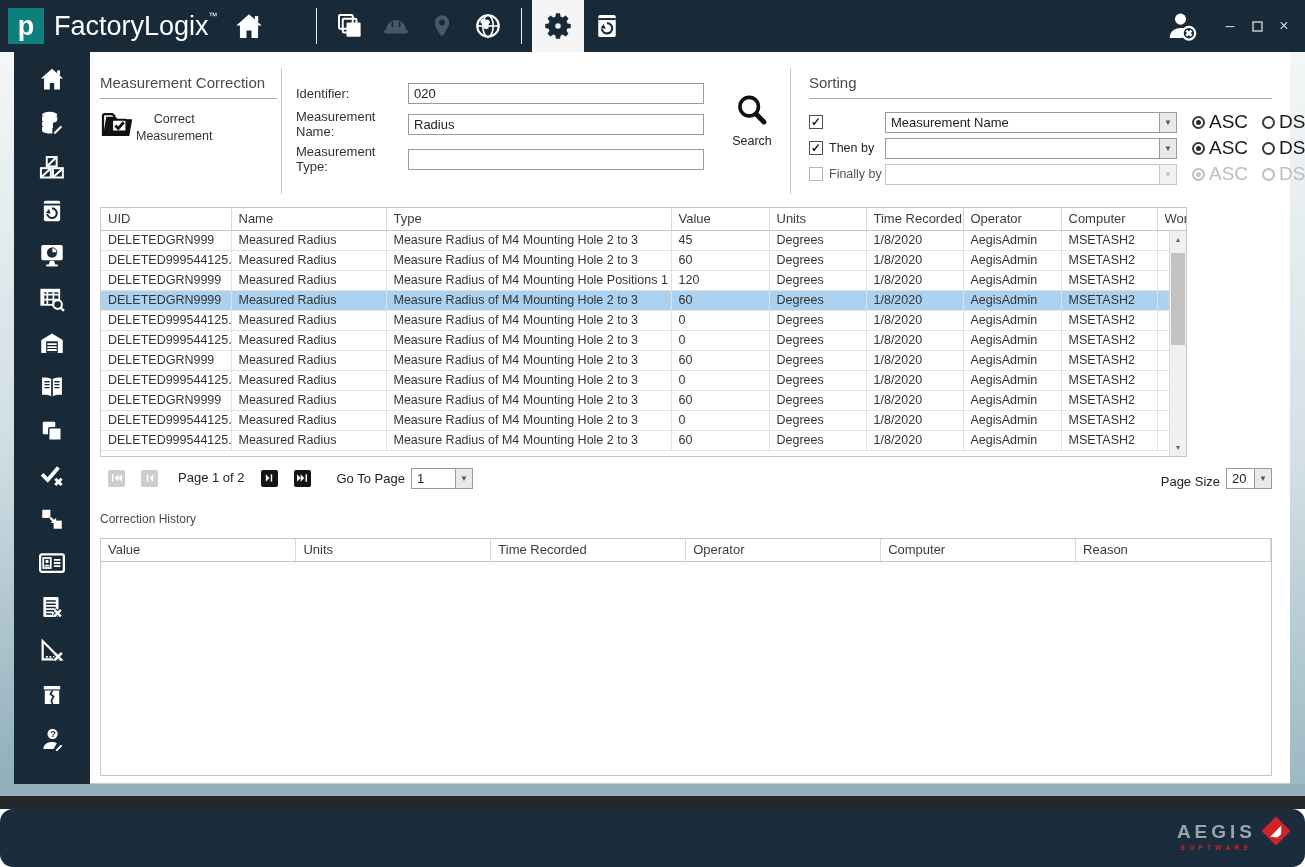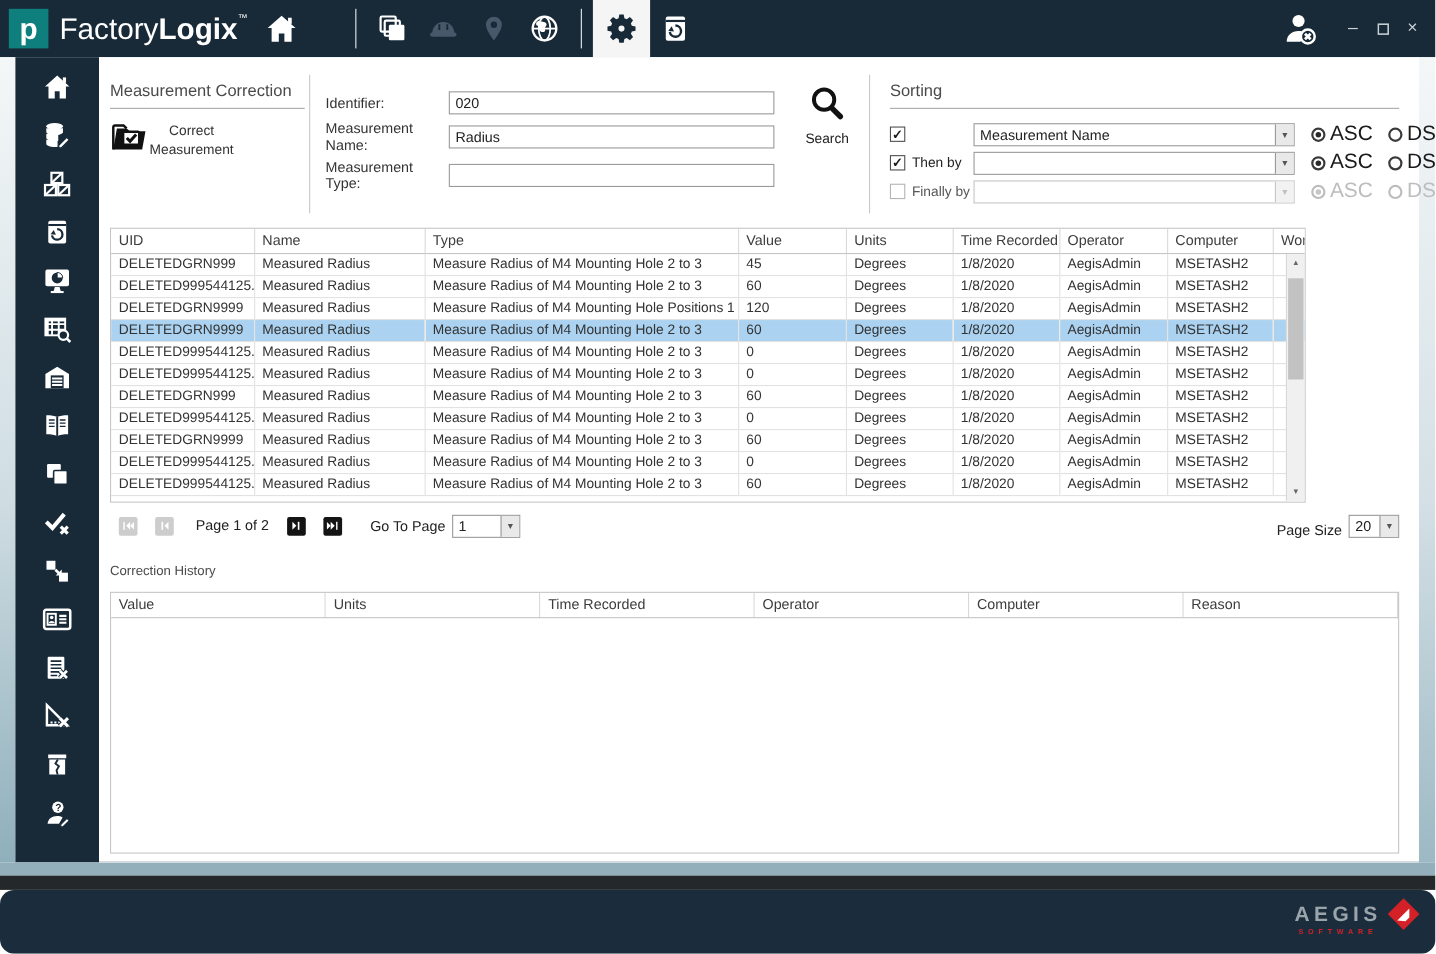--- a/index.html
+++ b/index.html
@@ -5,21 +5,21 @@
   * { margin:0; padding:0; box-sizing:border-box; }
   html,body { width:1305px; height:867px; overflow:hidden; }
   body { font-family:"Liberation Sans", sans-serif; background:#fff; }
   .window { width:1305px; height:867px; display:flex; flex-direction:column; }
 
   
   .titlebar { height:52px; background:#182a38; display:flex; align-items:center; flex:none; }
   .logo { width:36px; height:36px; margin-left:8px; background:#0f7f7d; color:#fff;
           font-size:27px; font-weight:bold; display:flex; align-items:center; justify-content:center; }
   .appname { color:#fff; font-size:27px; margin-left:10px; white-space:nowrap; }
-  .appname .bold { font-weight:bold; }
+  .appname .bold { font-weight:normal; }
   .appname .tm { font-size:9px; vertical-align:top; }
   .tb-icon { width:46px; height:52px; display:flex; align-items:center; justify-content:center; flex:none; }
   .tb-icon.active { background:#f5f5f5; }
   .tb-divider { width:1px; height:36px; background:#e8eef1; margin:0 10px; flex:none; }
   .tb-spacer { flex:1; }
   .winctl { width:22px; height:30px; color:#c9d1d6; font-size:16px; display:flex;
             align-items:center; justify-content:center; margin-right:5px; }
 
   
   .bodyrow { flex:1; display:flex; min-height:0; }
@@ -37,21 +37,21 @@
   .sec-head { font-size:15px; color:#4a4a4a; padding-bottom:7px; border-bottom:1px solid #a8a8a8; }
   .panel-mc { width:177px; padding-top:22px; flex:none; }
   .mc-btn { margin-top:9px; width:100px; display:flex; align-items:center; cursor:pointer; }
   .mc-btn .lbl { font-size:12.5px; color:#333; text-align:center; line-height:1.35; margin-top:3px; }
   .vdiv { width:1px; background:#c9c9c9; margin:16px 4px 6px 4px; flex:none; }
   .panel-filters { width:500px; flex:none; padding:22px 0 0 10px; position:relative; }
   .f-grid { display:grid; grid-template-columns:112px 296px; row-gap:5px; margin-top:9px; align-items:center; }
   .f-grid label { font-size:13px; color:#333; }
   .f-grid input { height:21px; border:1px solid #9a9a9a; font-size:13px; padding:0 5px;
                   font-family:"Liberation Sans",sans-serif; color:#222; }
-  .search-btn { position:absolute; right:6px; top:24px; width:56px; display:flex;
+  .search-btn { position:absolute; right:6px; top:40px; width:56px; display:flex;
                 flex-direction:column; align-items:center; cursor:pointer; }
   .search-btn .lbl { font-size:12.5px; color:#222; margin-top:2px; }
   .panel-sorting { flex:1; padding:22px 0 0 14px; min-width:0; }
   .s-rows { margin-top:10px; }
   .s-row { display:flex; align-items:center; height:26px; }
   .cbx { width:14px; height:14px; border:1.5px solid #4f4f4f; background:#fff; margin-right:6px;
          font-size:12px; font-weight:bold; color:#1a1a1a; line-height:12px; text-align:center; flex:none; }
   .s-lbl { width:56px; font-size:12.5px; color:#222; white-space:nowrap; flex:none; }
   .dd { width:292px; height:21px; border:1px solid #9a9a9a; background:#fff; display:flex;
         align-items:center; font-size:13px; color:#222; padding-left:5px; flex:none; }

